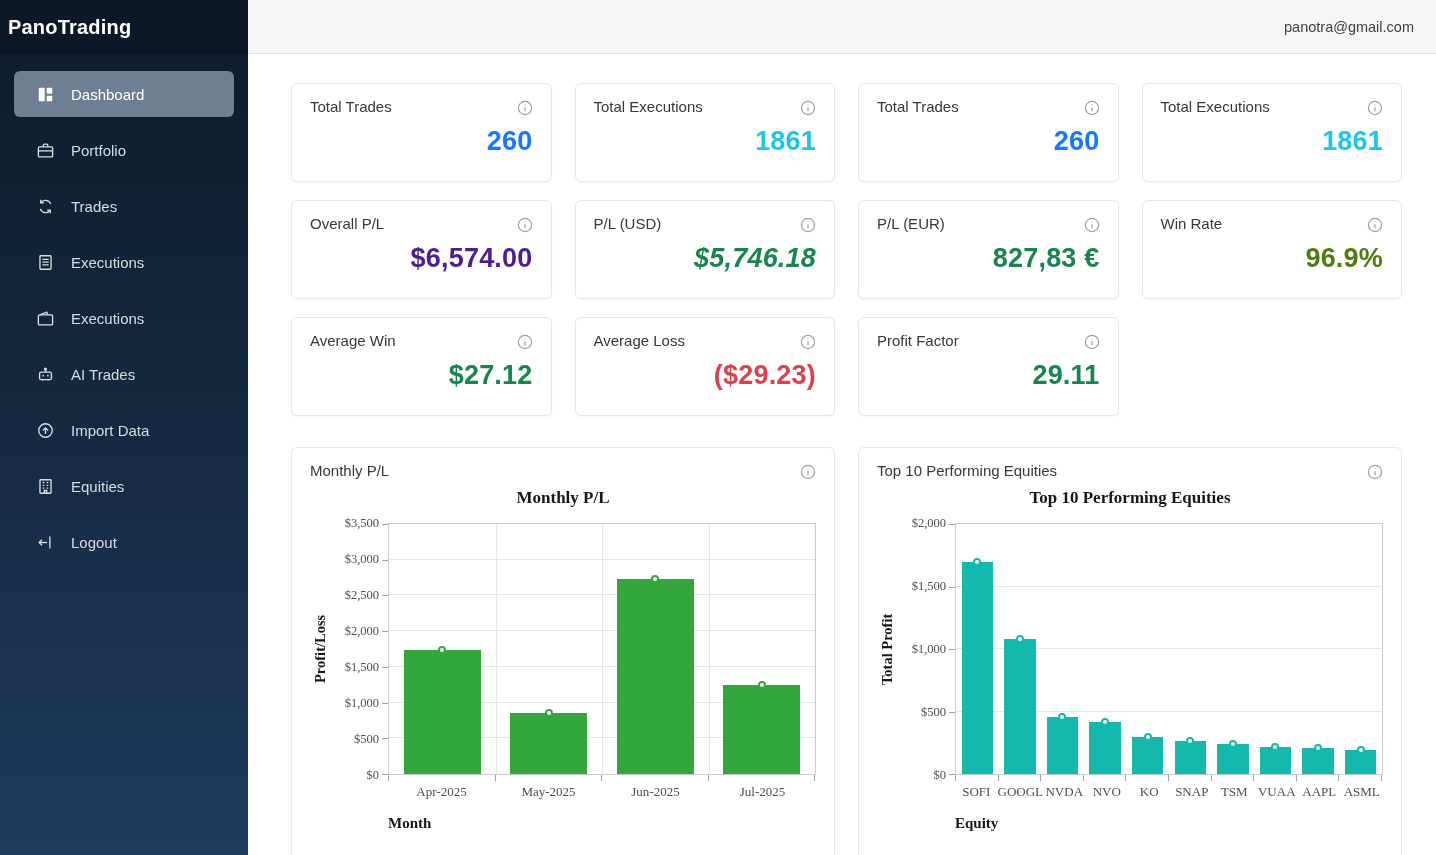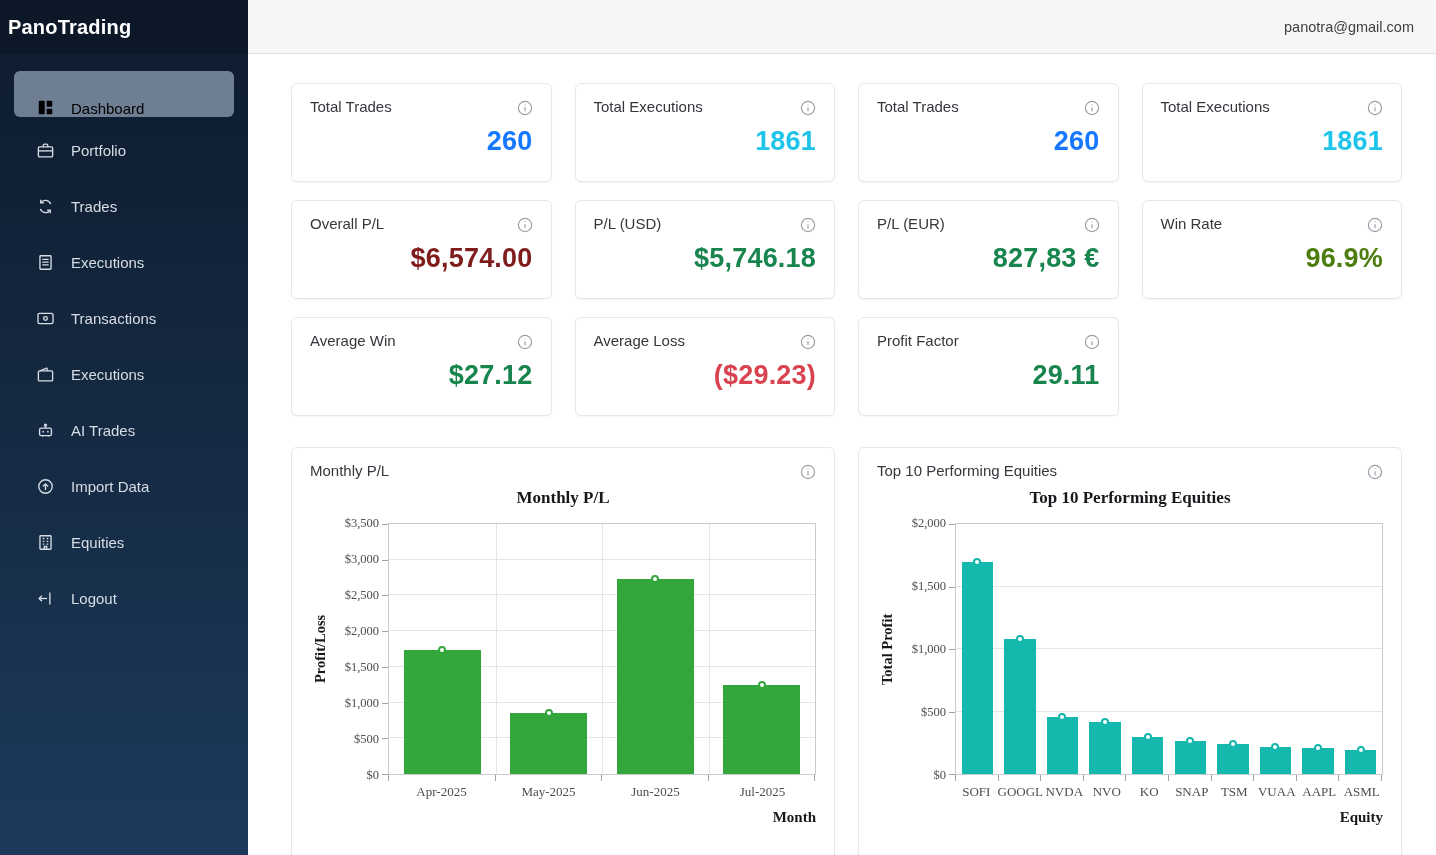--- a/index.html
+++ b/index.html
@@ -20,21 +20,21 @@
   .sidebar-header {
     height: 54px; flex: none; display: flex; align-items: center;
     padding-left: 8px; background: #0c1828;
   }
   .brand { font-size: 20px; font-weight: 700; color: #ffffff; letter-spacing: .2px; }
   .nav { padding: 17px 14px 0; display: flex; flex-direction: column; gap: 10px; }
   .nav-item {
     display: flex; align-items: center; height: 46px; border-radius: 6px;
     padding-left: 12px; cursor: pointer; color: #d7dde5;
   }
-  .nav-item.active { background: #6e7e93; color: #000000; align-items: flex-end; }
+  .nav-item.active { background: #6e7e93; color: #ffffff; }
   .nav-icon { width: 19px; height: 19px; margin: 0 16px 0 10px; flex: none; display: inline-flex; }
   .nav-icon svg { width: 100%; height: 100%; }
   .nav-label { font-size: 15px; }
 
   
   .main { flex: 1; min-width: 0; display: flex; flex-direction: column; background: #ffffff; }
   .topbar {
     height: 54px; flex: none; background: #f6f6f7; border-bottom: 1px solid #e0e0e3;
     display: flex; align-items: center; justify-content: flex-end; padding-right: 22px;
   }
@@ -79,21 +79,21 @@
   .xtickmark { position: absolute; bottom: -7px; width: 1px; height: 6px; background: #9fa2a6; }
   .bars { position: absolute; left: 0; right: 0; top: 0; bottom: 0; display: flex; align-items: flex-end; }
   .bar-slot { flex: 1; height: 100%; display: flex; justify-content: center; align-items: flex-end; }
   .bar { position: relative; }
   .marker {
     position: absolute; top: -4px; left: 50%; transform: translateX(-50%);
     width: 8px; height: 8px; border-radius: 50%; background: #fff; border: 2px solid #000;
   }
   .xlabels { display: flex; margin-top: 9px; }
   .xlab { flex: 1; text-align: center; font-size: 13px; color: #4b4e52; white-space: nowrap; }
-  .xaxis-title { text-align: right; font-weight: 700; font-size: 15px; color: #16181b; margin-top: 9px; }
+  .xaxis-title { text-align: left; font-weight: 700; font-size: 15px; color: #16181b; margin-top: 15px; }
 </style>
 </head>
 <body>
 
 <div class="app">
 
   <aside class="sidebar">
     <div class="sidebar-header">
       <span class="brand">PanoTrading</span>
     </div>
@@ -135,29 +135,20 @@
   <div class="nav-item">
     <span class="nav-icon">
             <svg viewBox="0 0 24 24" fill="none" stroke="currentColor" stroke-width="1.7">
               <rect x="5" y="3.5" width="14" height="17" rx="1"></rect>
               <path d="M8 8h8M8 11.5h8M8 15h8"></path>
             </svg>
           </span>
     <span class="nav-label">Executions</span>
   </div>
 
-  <div class="nav-item">
-    <span class="nav-icon">
-            <svg viewBox="0 0 24 24" fill="none" stroke="currentColor" stroke-width="1.7">
-              <rect x="2.5" y="5.5" width="19" height="13" rx="2"></rect>
-              <circle cx="12" cy="12" r="2.3"></circle>
-            </svg>
-          </span>
-    <span class="nav-label">Transactions</span>
-  </div>
 
   <div class="nav-item">
     <span class="nav-icon">
             <svg viewBox="0 0 24 24" fill="none" stroke="currentColor" stroke-width="1.7">
               <path d="M5 7.5 13.5 4l1.6 3.3"></path>
               <rect x="3" y="7.5" width="18" height="12.5" rx="1.5"></rect>
             </svg>
           </span>
     <span class="nav-label">Executions</span>
   </div>
@@ -277,35 +268,35 @@
     <div class="stat-head">
       <span class="stat-label">Overall P/L</span>
       <span class="info-icon">
                 <svg viewBox="0 0 16 16" fill="none" stroke="#9aa0a6" stroke-width="1.2">
                   <circle cx="8" cy="8" r="6.6"></circle>
                   <path d="M8 7.2v4.1"></path>
                   <circle cx="8" cy="4.8" r="0.55" fill="#9aa0a6" stroke="none"></circle>
                 </svg>
               </span>
     </div>
-    <div class="stat-value" style="color: #7f1d1d;">$6,574.00</div>
+    <div class="stat-value" style="color: #4c1d95;">$6,574.00</div>
   </div>
 
   <div class="stat-card">
     <div class="stat-head">
       <span class="stat-label">P/L (USD)</span>
       <span class="info-icon">
                 <svg viewBox="0 0 16 16" fill="none" stroke="#9aa0a6" stroke-width="1.2">
                   <circle cx="8" cy="8" r="6.6"></circle>
                   <path d="M8 7.2v4.1"></path>
                   <circle cx="8" cy="4.8" r="0.55" fill="#9aa0a6" stroke="none"></circle>
                 </svg>
               </span>
     </div>
-    <div class="stat-value" style="color: rgb(23, 133, 77);">$5,746.18</div>
+    <div class="stat-value" style="color: rgb(23, 133, 77); font-style: italic;">$5,746.18</div>
   </div>
 
   <div class="stat-card">
     <div class="stat-head">
       <span class="stat-label">P/L (EUR)</span>
       <span class="info-icon">
                 <svg viewBox="0 0 16 16" fill="none" stroke="#9aa0a6" stroke-width="1.2">
                   <circle cx="8" cy="8" r="6.6"></circle>
                   <path d="M8 7.2v4.1"></path>
                   <circle cx="8" cy="4.8" r="0.55" fill="#9aa0a6" stroke="none"></circle>

